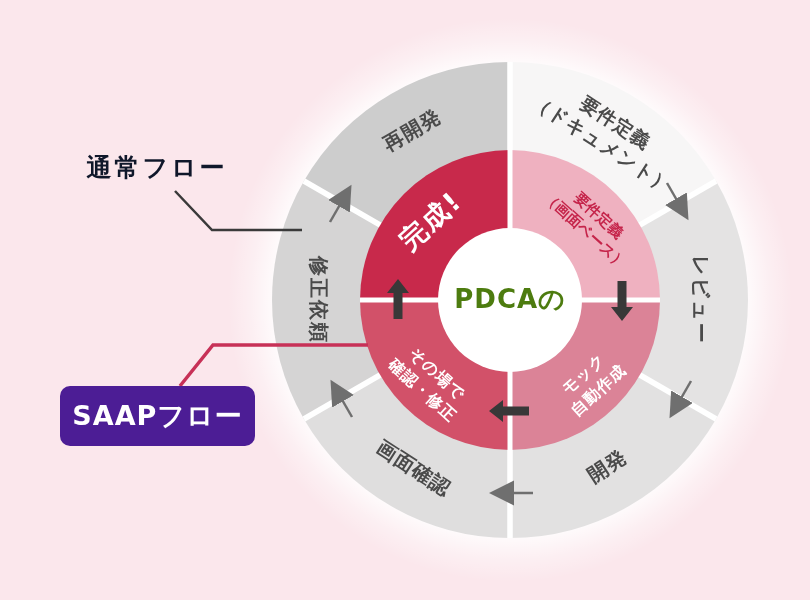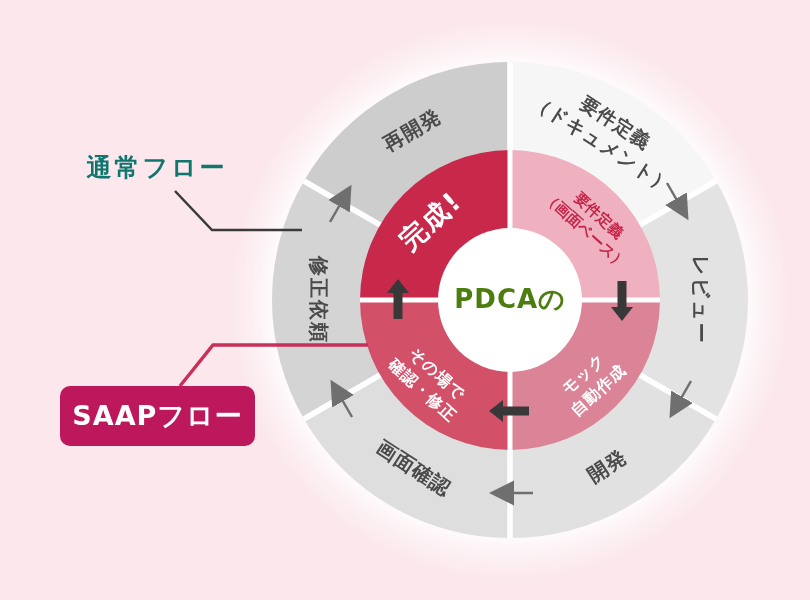--- a/index.html
+++ b/index.html
@@ -12,24 +12,24 @@
   .stage svg{position:absolute;left:0;top:0;}
   .lbl{
     position:absolute;white-space:nowrap;text-align:center;
     transform-origin:center center;
   }
   .outer-lbl{color:#4a4a4a;font-size:20px;font-weight:600;letter-spacing:1px;line-height:1.3;}
   .inner-lbl{color:#ffffff;font-size:16px;font-weight:700;line-height:1.35;letter-spacing:1px;}
   .done-lbl{font-size:27px;font-weight:800;letter-spacing:2px;}
   .req-screen-lbl{color:#c5244a;font-size:15px;font-weight:700;line-height:1.35;}
   .center-lbl{color:#4d7c0f;font-size:26px;font-weight:800;line-height:1.45;letter-spacing:1px;}
-  .callout-normal{color:#0f766e;font-size:25px;font-weight:700;letter-spacing:3px;}
+  .callout-normal{color:#0f172a;font-size:25px;font-weight:700;letter-spacing:3px;}
   .saap-badge{
     position:absolute;left:60px;top:386px;width:195px;height:60px;
-    background:#be185d;border-radius:10px;
+    background:#4c1d95;border-radius:10px;
     display:flex;align-items:center;justify-content:center;
     color:#ffffff;font-size:27px;font-weight:800;letter-spacing:1px;
   }
   .r-m30{transform:translate(-50%,-50%) rotate(-30deg);}
   .r-m33{transform:translate(-50%,-50%) rotate(-33deg);}
   .r-p33{transform:translate(-50%,-50%) rotate(33deg);}
   .r-p90{transform:translate(-50%,-50%) rotate(90deg);}
   .r-m42{transform:translate(-50%,-50%) rotate(-42deg);}
   .r-p42{transform:translate(-50%,-50%) rotate(42deg);}
   .r-0{transform:translate(-50%,-50%);}

